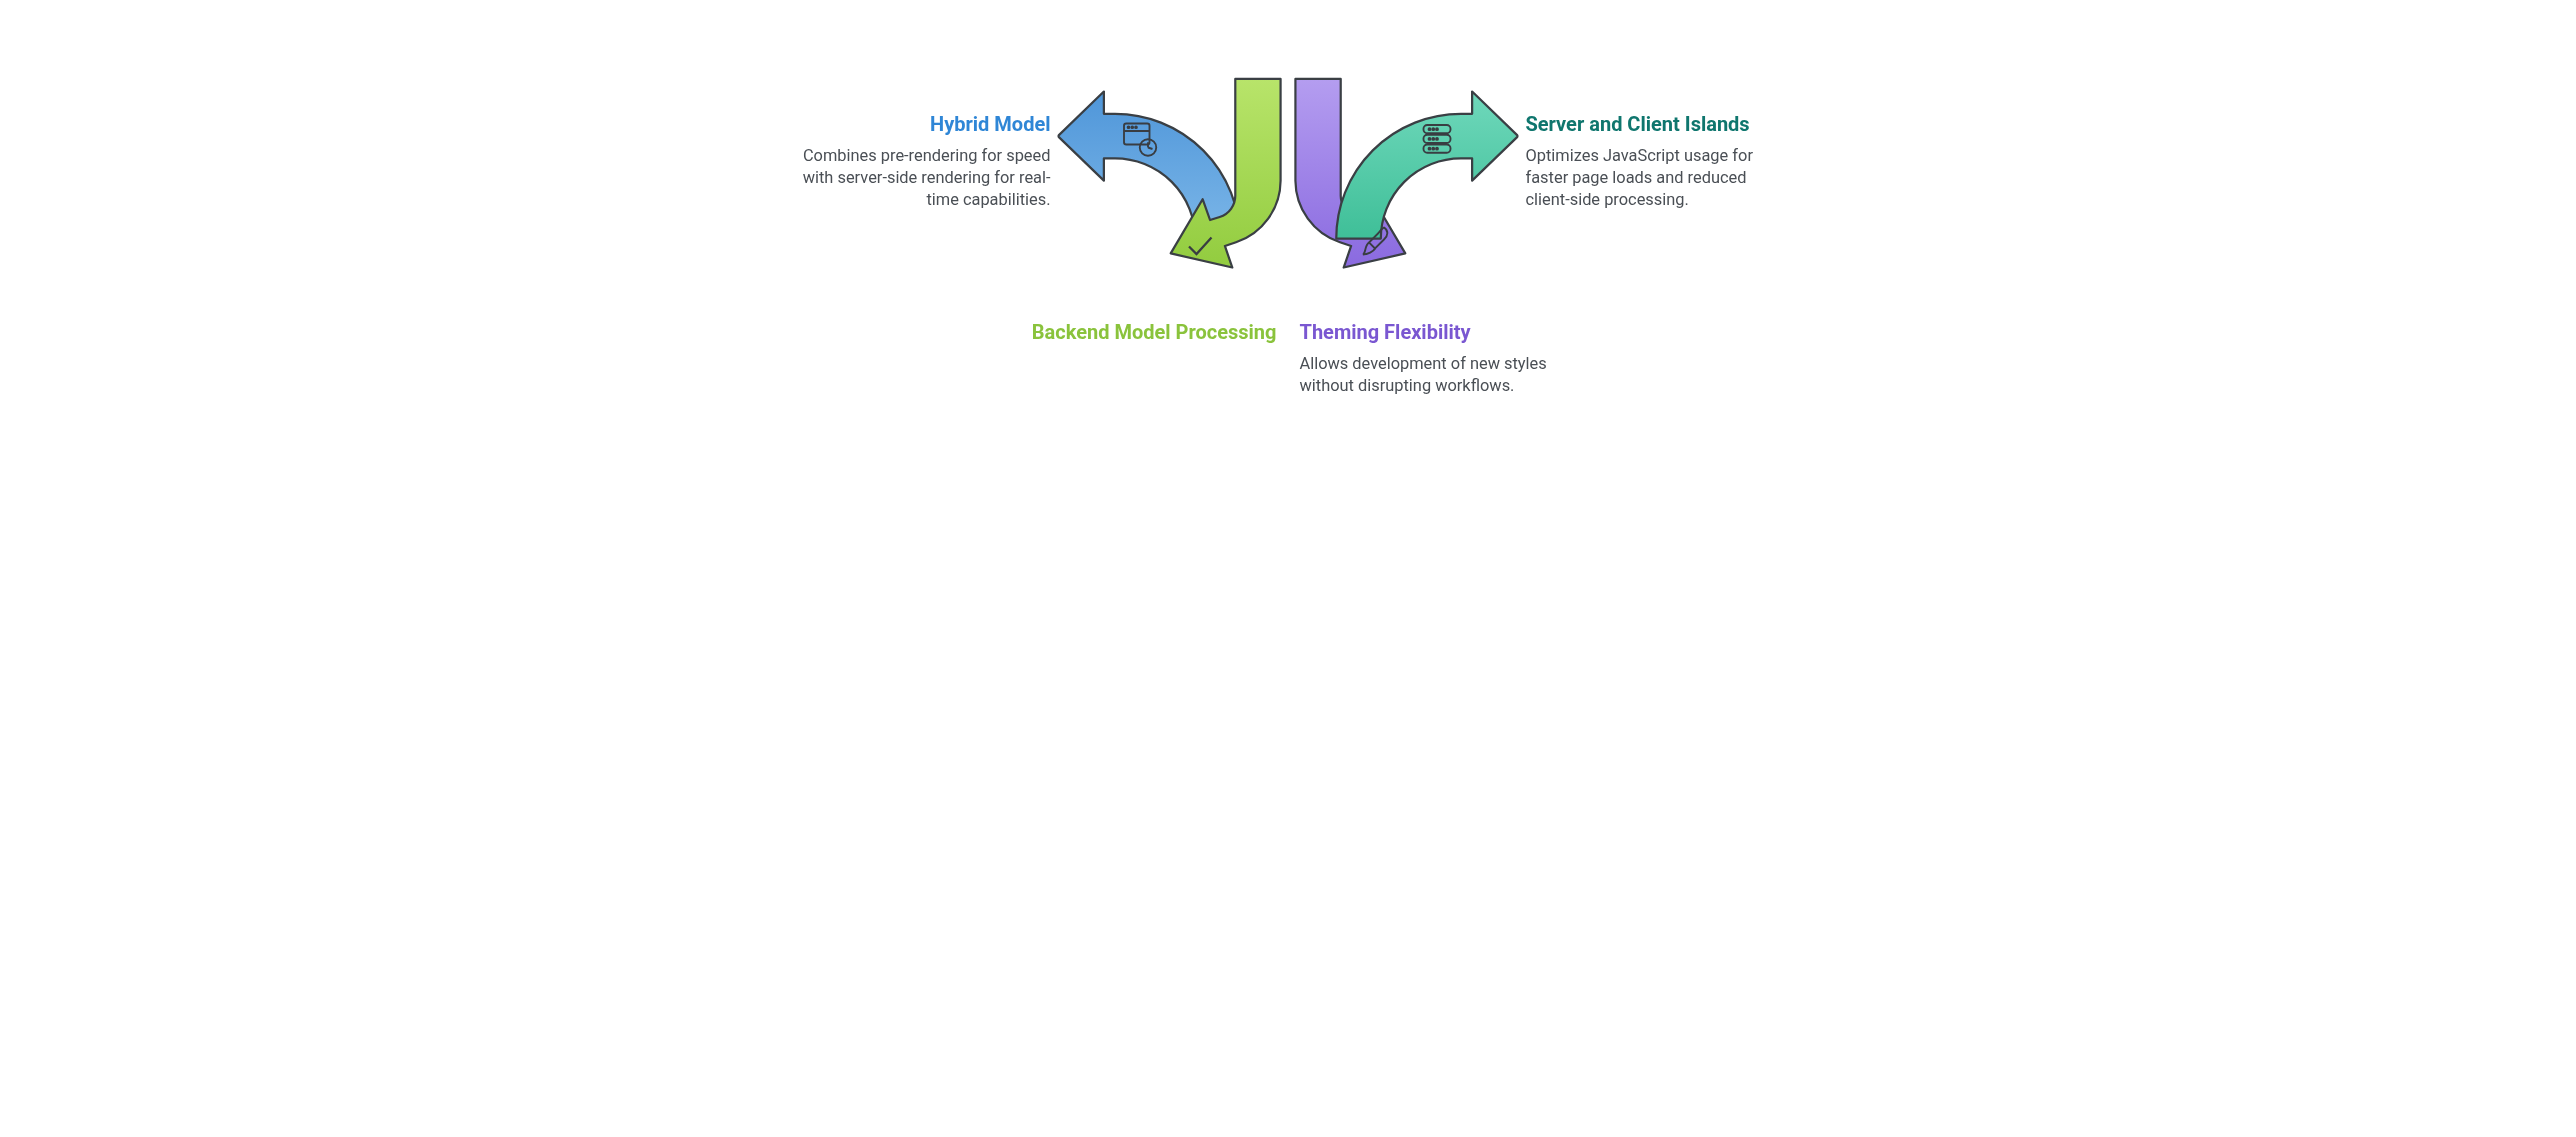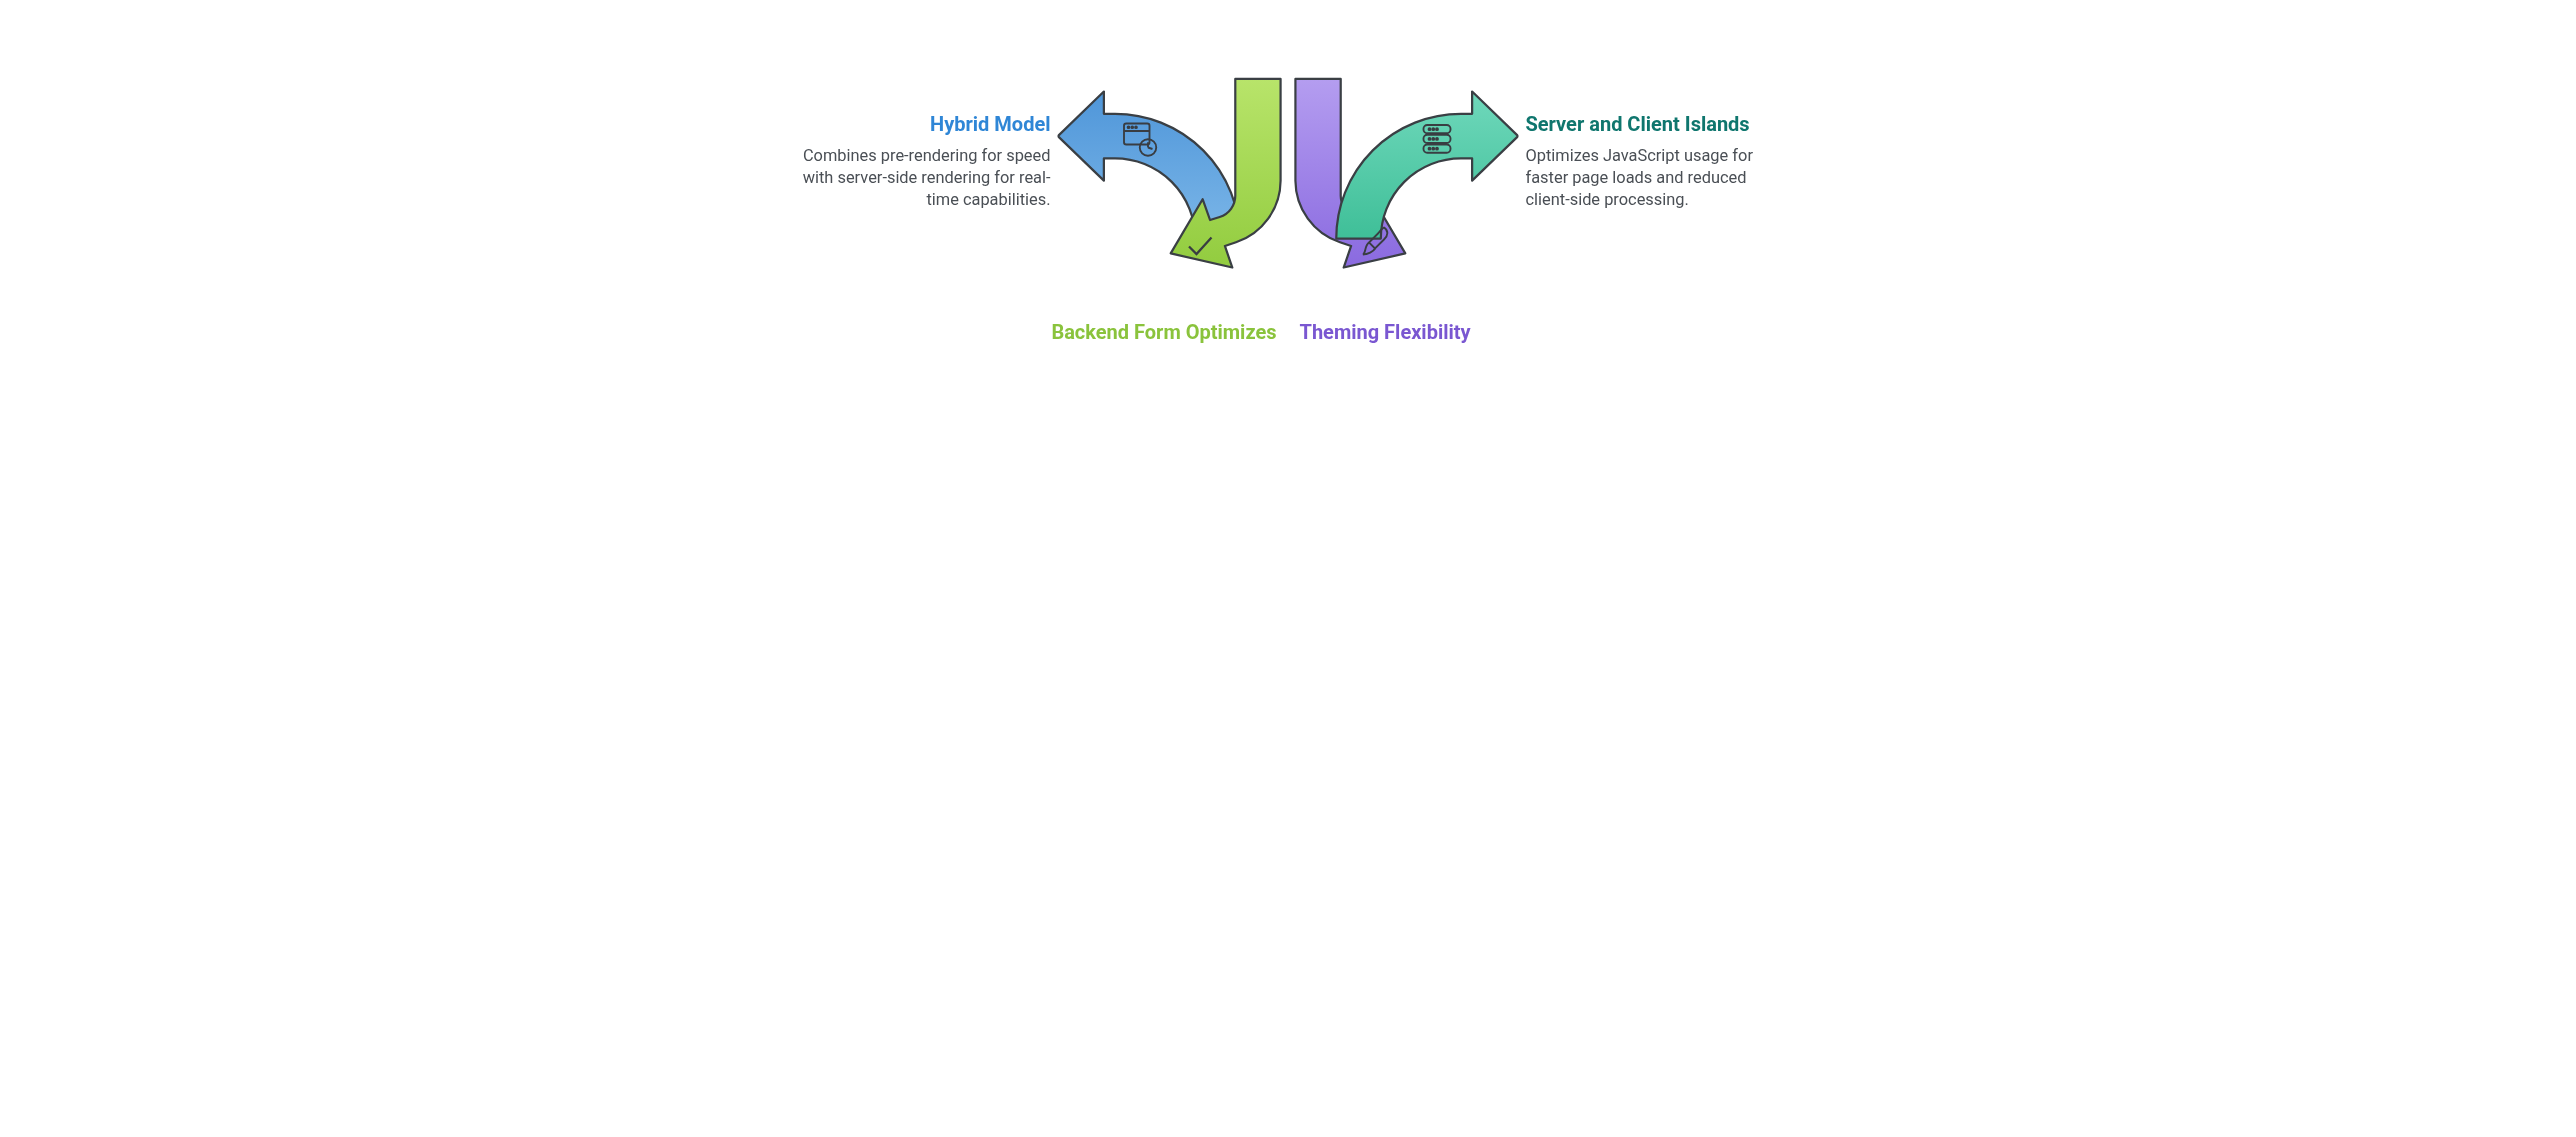--- a/index.html
+++ b/index.html
@@ -198,21 +198,22 @@
     <h3 class="c-blue">Hybrid Model</h3>
     <p>Combines pre-rendering for speed with server-side rendering for real-time capabilities.</p>
   </div>
 
   <div id="b2" class="block left">
     <h3 class="c-teal">Server and Client Islands</h3>
     <p>Optimizes JavaScript usage for faster page loads and reduced client-side processing.</p>
   </div>
 
   <div id="b3" class="block right">
-    <h3 class="c-green">Backend Form Optimizes</h3>
+    <h3 class="c-green">Backend Model Processing</h3>
   </div>
 
   <div id="b4" class="block left">
     <h3 class="c-purple">Theming Flexibility</h3>
+    <p>Allows development of new styles without disrupting workflows.</p>
   </div>
 
 </div>
 
 
 </body></html>

